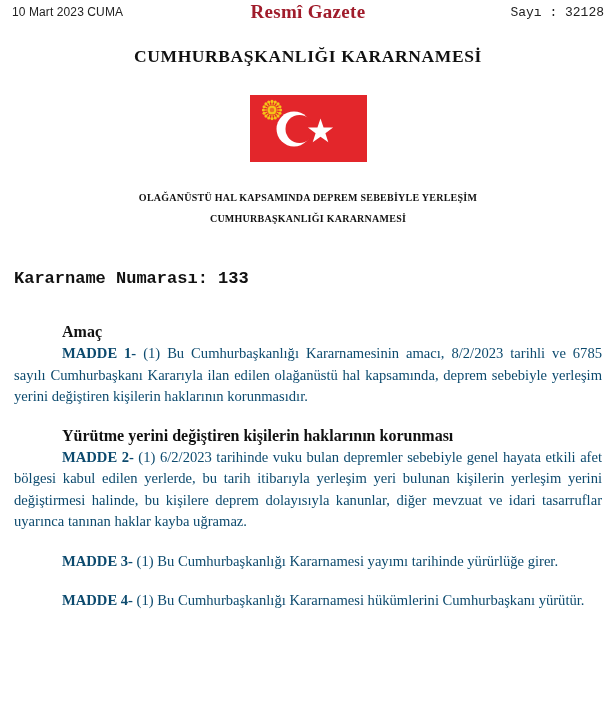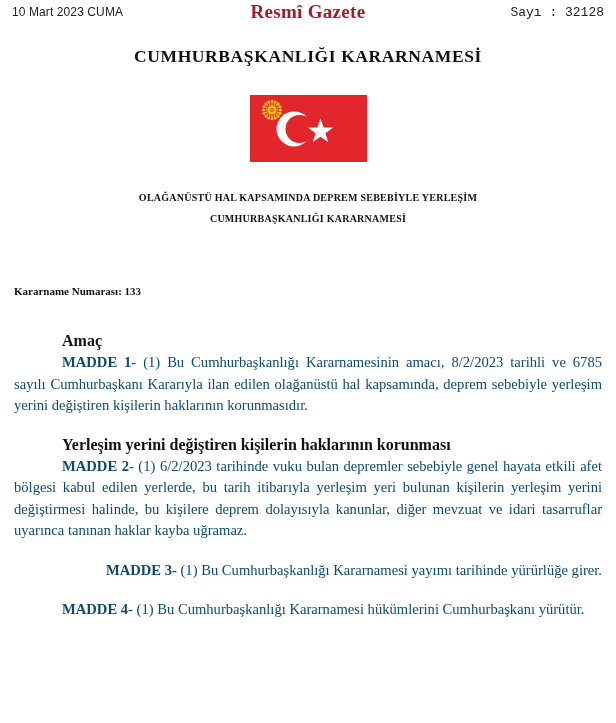--- a/index.html
+++ b/index.html
@@ -97,23 +97,23 @@
     font-size: 10px;
     font-weight: 700;
     line-height: 21px;
     letter-spacing: 0.25px;
     color: #111111;
   }
   .doc-title .ln { display: block; }
 
   
   .decree-no {
-    margin: 56px 0 0 14px;
-    font-family: Liberation Serif, serif;
-    font-size: 11px;
+    margin: 40px 0 0 14px;
+    font-family: Liberation Mono, monospace;
+    font-size: 17px;
     font-weight: 700;
     color: #111111;
   }
 
   
   .body-block {
     margin: 34px 14px 0 14px;
   }
   .article {
     margin-bottom: 18px;
@@ -130,21 +130,21 @@
   }
   .art-text {
     font-family: "Liberation Serif", serif;
     font-size: 14.6px;
     line-height: 21.5px;
     text-align: justify;
     text-indent: 48px;
     color: #0c4a6e;
     margin-top: 1px;
   }
-  .art-text.nojustify { text-align: right; }
+  .art-text.nojustify { text-align: left; }
   .art-label {
     font-weight: 700;
   }
 </style>
 </head>
 <body>
 
 <div class="masthead">
   <div class="masthead-date">10 Mart 2023 CUMA</div>
   <div class="masthead-title">Resmî Gazete</div>
@@ -219,21 +219,21 @@
 <div class="decree-no">Kararname Numarası: 133</div>
 
 <div class="body-block">
 
   <div class="article">
     <div class="art-heading">Amaç</div>
     <div class="art-text"><span class="art-label">MADDE 1-</span><span> (1) Bu Cumhurbaşkanlığı Kararnamesinin amacı, 8/2/2023 tarihli ve 6785 sayılı Cumhurbaşkanı Kararıyla ilan edilen olağanüstü hal kapsamında, deprem sebebiyle yerleşim yerini değiştiren kişilerin haklarının korunmasıdır.</span></div>
   </div>
 
   <div class="article">
-    <div class="art-heading">Yerleşim yerini değiştiren kişilerin haklarının korunması</div>
+    <div class="art-heading">Yürütme yerini değiştiren kişilerin haklarının korunması</div>
     <div class="art-text"><span class="art-label">MADDE 2-</span><span> (1) 6/2/2023 tarihinde vuku bulan depremler sebebiyle genel hayata etkili afet bölgesi kabul edilen yerlerde, bu tarih itibarıyla yerleşim yeri bulunan kişilerin yerleşim yerini değiştirmesi halinde, bu kişilere deprem dolayısıyla kanunlar, diğer mevzuat ve idari tasarruflar uyarınca tanınan haklar kayba uğramaz.</span></div>
   </div>
 
   <div class="article">
     <div class="art-text nojustify"><span class="art-label">MADDE 3-</span><span> (1) Bu Cumhurbaşkanlığı Kararnamesi yayımı tarihinde yürürlüğe girer.</span></div>
   </div>
 
   <div class="article">
     <div class="art-text"><span class="art-label">MADDE 4-</span><span> (1) Bu Cumhurbaşkanlığı Kararnamesi hükümlerini Cumhurbaşkanı yürütür.</span></div>
   </div>

